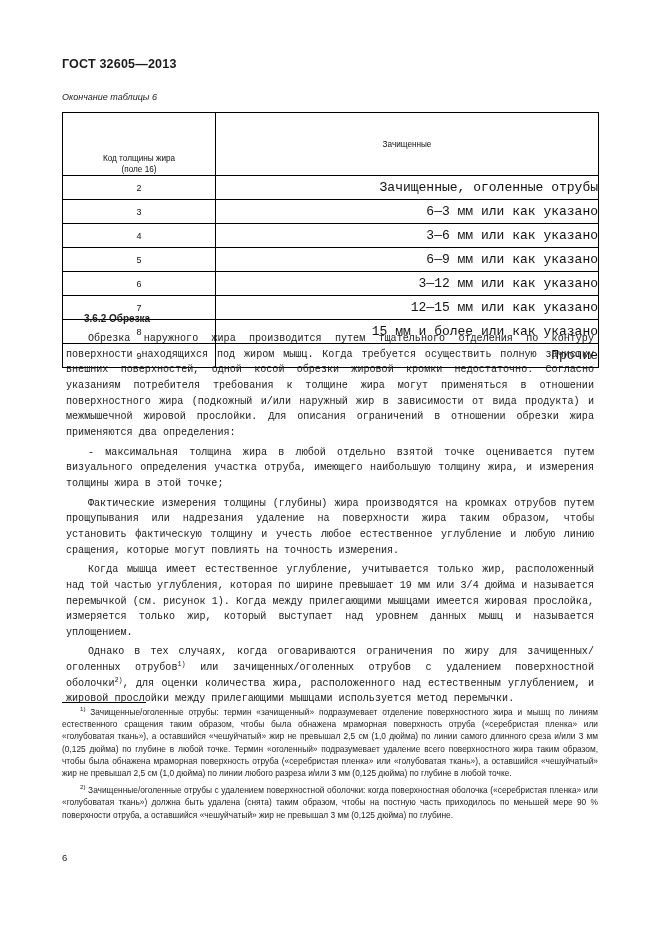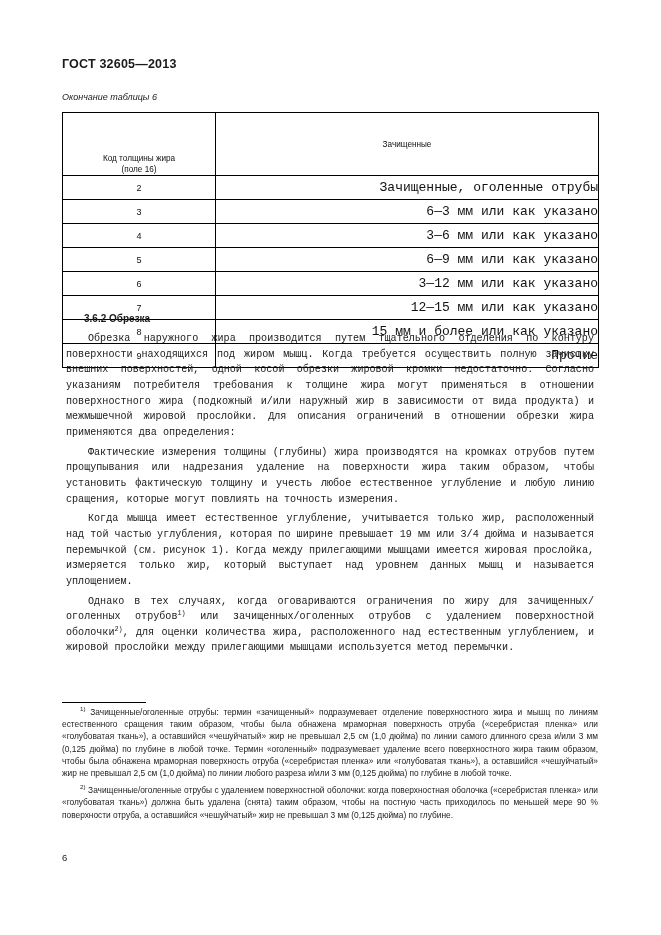--- a/index.html
+++ b/index.html
@@ -200,20 +200,21 @@
         <td class="code">9</td>
         <td class="cat">Прочие</td>
       </tr>
     </tbody>
   </table>
 
   <div class="section-head">3.6.2 Обрезка</div>
 
   <div class="body-block">
     <p>Обрезка наружного жира производится путем тщательного отделения по контуру поверхности находящихся под жиром мышц. Когда требуется осуществить полную зачистку внешних поверхностей, одной косой обрезки жировой кромки недостаточно. Согласно указаниям потребителя требования к толщине жира могут применяться в отношении поверхностного жира (подкожный и/или наружный жир в зависимости от вида продукта) и межмышечной жировой прослойки. Для описания ограничений в отношении обрезки жира применяются два определения:</p>
+    <p class="dash">- максимальная толщина жира в любой отдельно взятой точке оценивается путем визуального определения участка отруба, имеющего наибольшую толщину жира, и измерения толщины жира в этой точке;</p>
     <p>Фактические измерения толщины (глубины) жира производятся на кромках отрубов путем прощупывания или надрезания удаление на поверхности жира таким образом, чтобы установить фактическую толщину и учесть любое естественное углубление и любую линию сращения, которые могут повлиять на точность измерения.</p>
     <p>Когда мышца имеет естественное углубление, учитывается только жир, расположенный над той частью углубления, которая по ширине превышает 19 мм или 3/4 дюйма и называется перемычкой (см. рисунок 1). Когда между прилегающими мышцами имеется жировая прослойка, измеряется только жир, который выступает над уровнем данных мышц и называется уплощением.</p>
     <p><span>Однако в тех случаях, когда оговариваются ограничения по жиру для зачищенных/оголенных отрубов</span><sup>1)</sup><span> или зачищенных/оголенных отрубов с удалением поверхностной оболочки</span><sup>2)</sup><span>, для оценки количества жира, расположенного над естественным углублением, и жировой прослойки между прилегающими мышцами используется метод перемычки.</span></p>
   </div>
 
   <div class="fn-rule"></div>
 
   <div class="footnotes">
     <p><sup>1)</sup><span> Зачищенные/оголенные отрубы: термин «зачищенный» подразумевает отделение поверхностного жира и мышц по линиям естественного сращения таким образом, чтобы была обнажена мраморная поверхность отруба («серебристая пленка» или «голубоватая ткань»), а оставшийся «чешуйчатый» жир не превышал 2,5 см (1,0 дюйма) по линии самого длинного среза и/или 3 мм (0,125 дюйма) по глубине в любой точке. Термин «оголенный» подразумевает удаление всего поверхностного жира таким образом, чтобы была обнажена мраморная поверхность отруба («серебристая пленка» или «голубоватая ткань»), а оставшийся «чешуйчатый» жир не превышал 2,5 см (1,0 дюйма) по линии любого разреза и/или 3 мм (0,125 дюйма) по глубине в любой точке.</span></p>
     <p><sup>2)</sup><span> Зачищенные/оголенные отрубы с удалением поверхностной оболочки: когда поверхностная оболочка («серебристая пленка» или «голубоватая ткань») должна быть удалена (снята) таким образом, чтобы на постную часть приходилось по меньшей мере 90 % поверхности отруба, а оставшийся «чешуйчатый» жир не превышал 3 мм (0,125 дюйма) по глубине.</span></p>

